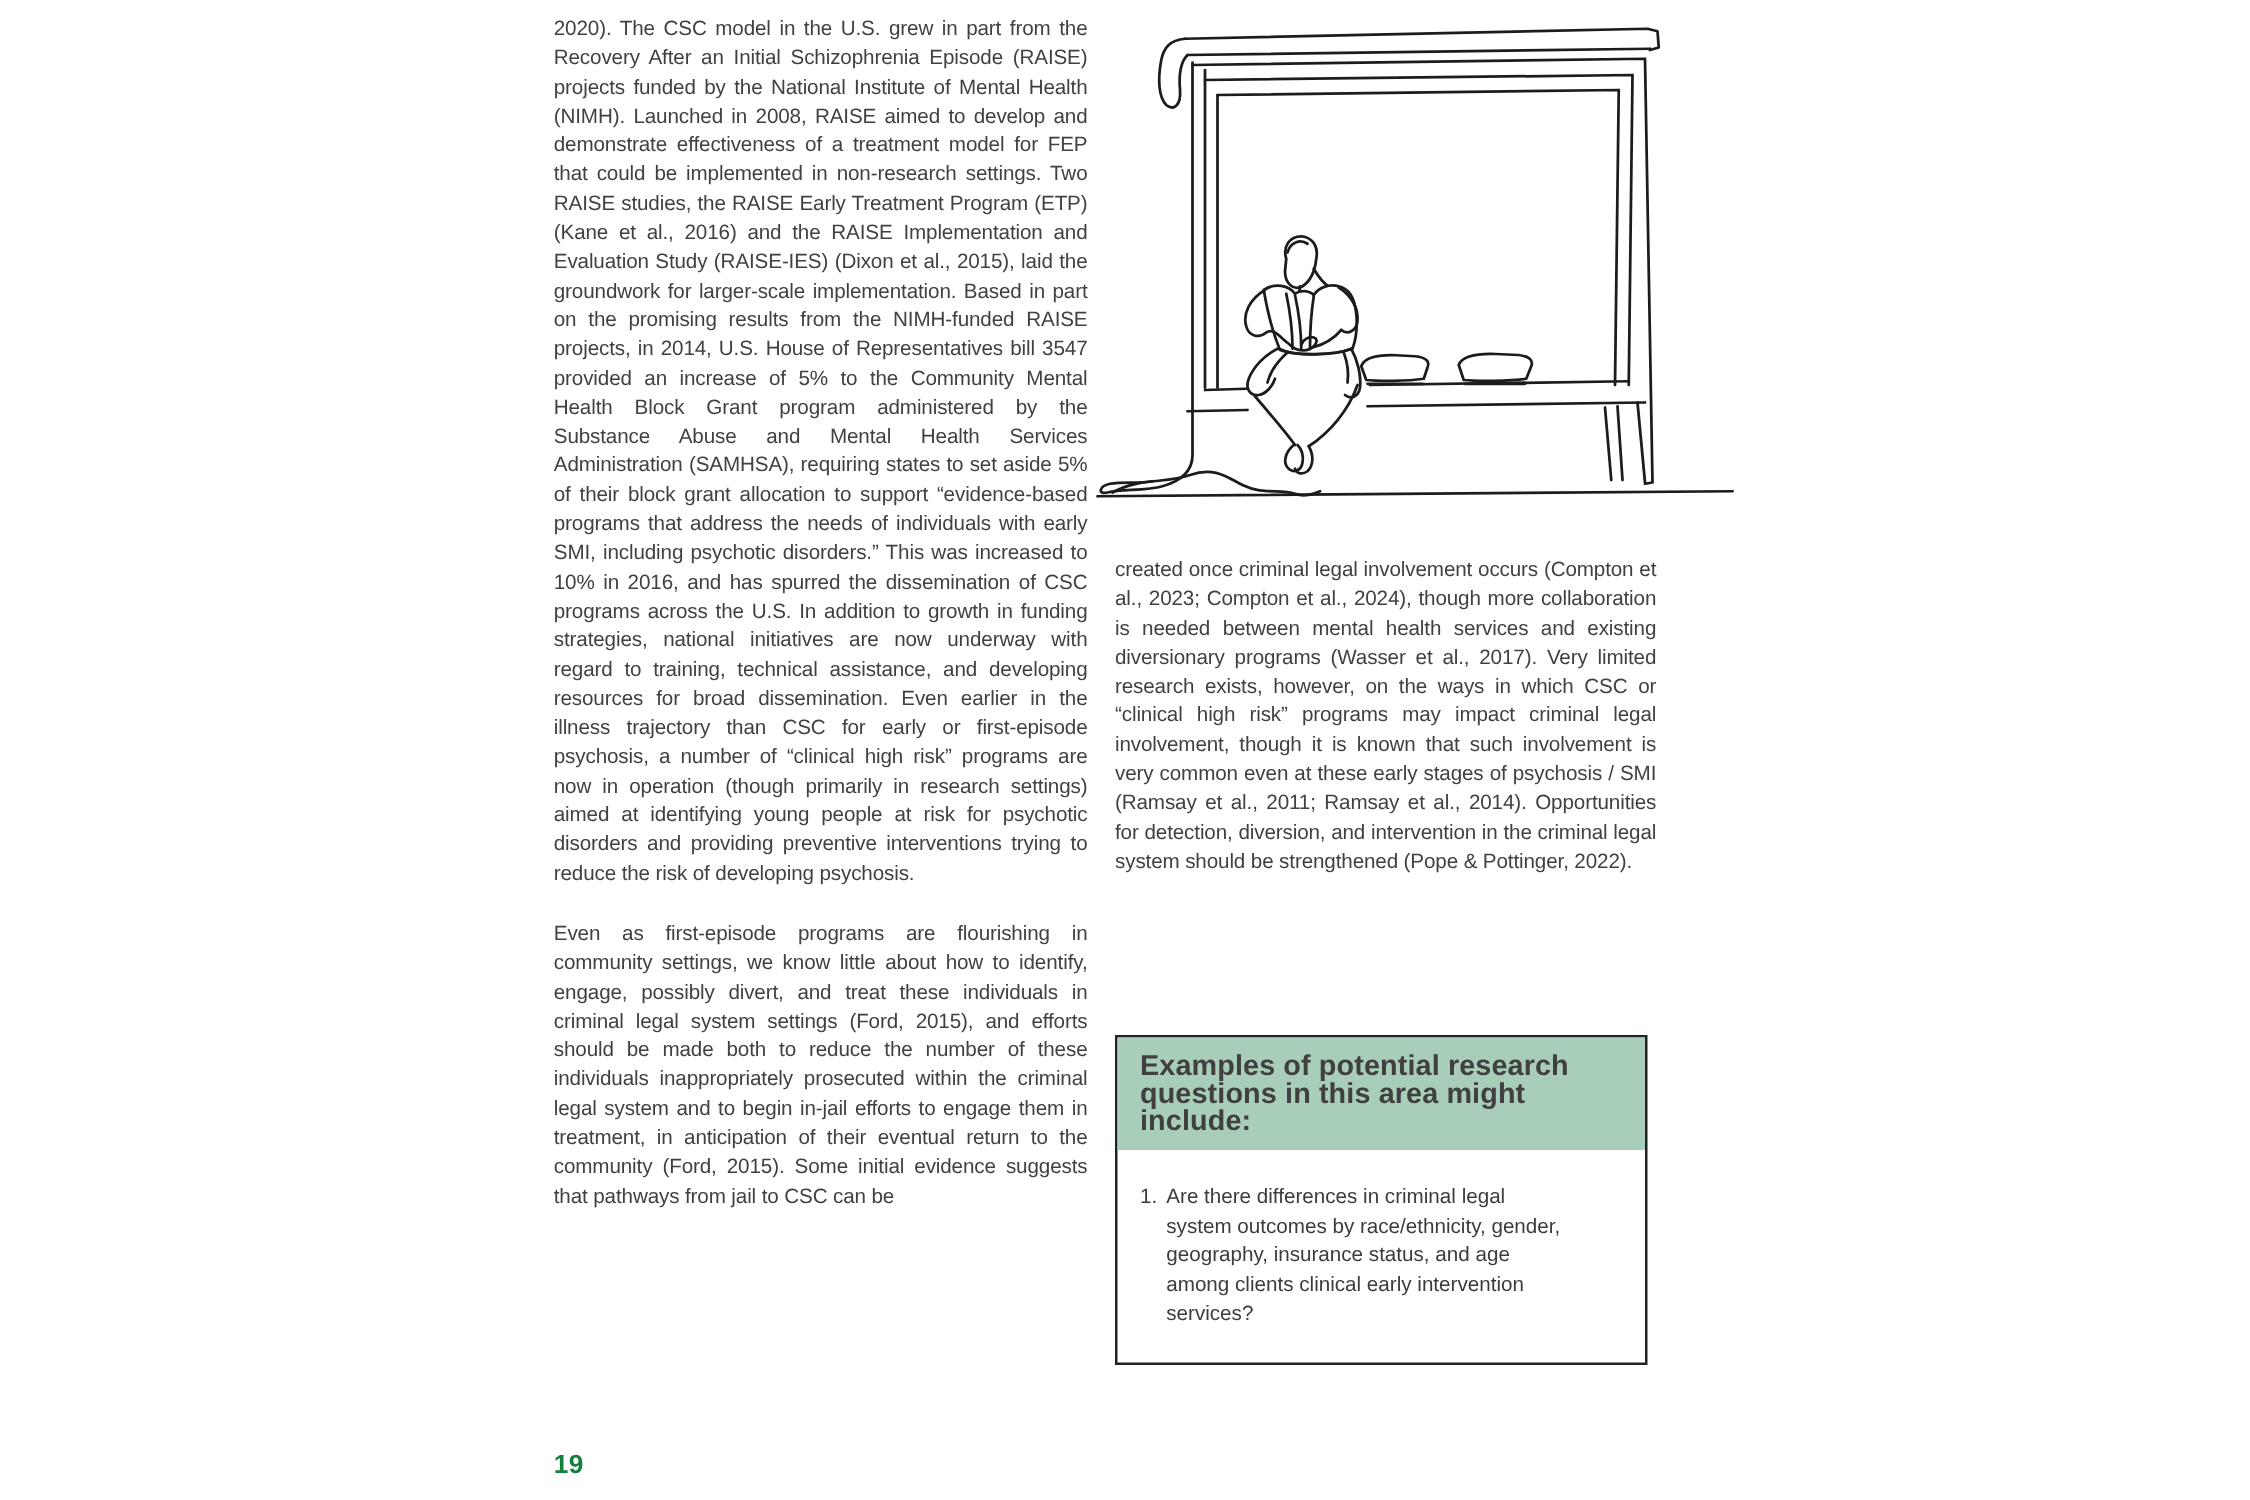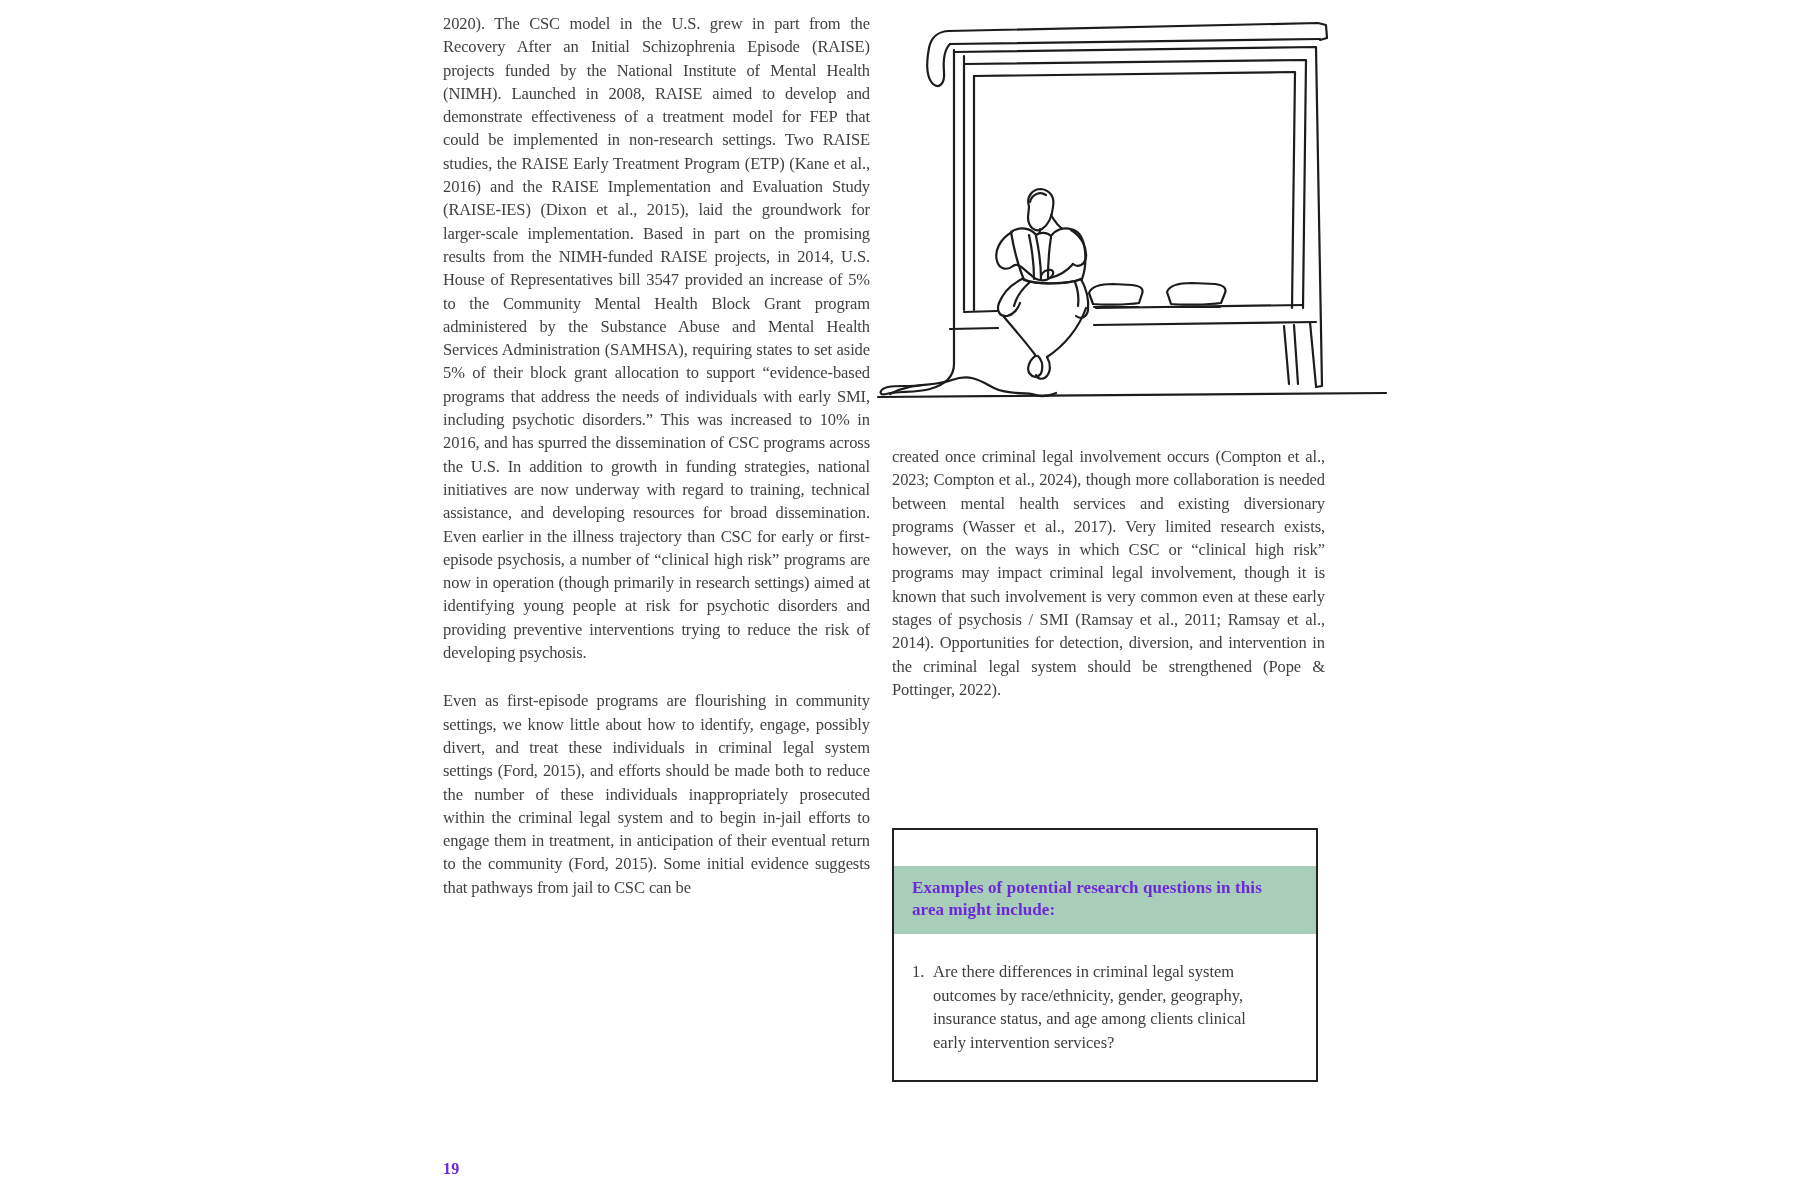--- a/index.html
+++ b/index.html
@@ -1,21 +1,21 @@
 <!DOCTYPE html>
 <html><head>
 <meta charset="utf-8">
 <style>
   html,body{margin:0;padding:0;background:#ffffff;}
   .page{
     position:relative;
     width:1456px;height:1200px;
     background:#ffffff;
     overflow:hidden;
-    font-family:Liberation Serif, serif;
+    font-family:Liberation Sans, sans-serif;
     color:#414141;
   }
   .body-text{
     font-size:16.5px;
     line-height:23.3px;
     letter-spacing:-0.1px;
     text-align:justify;
     color:#414141;
   }
   .col-left{position:absolute;left:443px;top:12px;width:427px;}
@@ -23,33 +23,32 @@
   .col-right{position:absolute;left:892px;top:445px;width:433px;}
   .illustration{position:absolute;left:870px;top:16px;width:525px;height:392px;}
   .illustration svg{width:100%;height:100%;display:block;}
   .research-box{
     position:absolute;left:892px;top:828px;width:426px;
     border:2px solid #222222;background:#ffffff;box-sizing:border-box;
   }
   .research-box-header{
     padding:11px 18px 13px 18px;
     font-weight:700;
-    font-size:17px;
+    font-size:23px;
     line-height:22px;
-    color:#6d28d9;
+    color:#404040;
     letter-spacing:0.1px;
-    margin-top:36px;
   }
   .research-box-body{padding:26px 58px 26px 18px;}
   .rq-item{display:flex;font-size:16.5px;line-height:23.5px;color:#3c3c3c;text-align:left;}
   .rq-item .num{flex:none;width:21px;}
   .rq-item .txt{width:322px;}
   .page-number{
     position:absolute;left:443px;top:1160px;
-    font-weight:700;font-size:16px;color:#6d28d9;letter-spacing:0.3px;
+    font-weight:700;font-size:21px;color:#15803d;letter-spacing:0.3px;
   }
 </style>
 </head>
 <body>
 
 <div class="page">
 
   <div class="col-left">
     <div class="body-text para1">2020). The CSC model in the U.S. grew in part from the Recovery After an Initial Schizophrenia Episode (RAISE) projects funded by the National Institute of Mental Health (NIMH). Launched in 2008, RAISE aimed to develop and demonstrate effectiveness of a treatment model for FEP that could be implemented in non-research settings. Two RAISE studies, the RAISE Early Treatment Program (ETP) (Kane et al., 2016) and the RAISE Implementation and Evaluation Study (RAISE-IES) (Dixon et al., 2015), laid the groundwork for larger-scale implementation. Based in part on the promising results from the NIMH-funded RAISE projects, in 2014, U.S. House of Representatives bill 3547 provided an increase of 5% to the Community Mental Health Block Grant program administered by the Substance Abuse and Mental Health Services Administration (SAMHSA), requiring states to set aside 5% of their block grant allocation to support “evidence-based programs that address the needs of individuals with early SMI, including psychotic disorders.” This was increased to 10% in 2016, and has spurred the dissemination of CSC programs across the U.S. In addition to growth in funding strategies, national initiatives are now underway with regard to training, technical assistance, and developing resources for broad dissemination. Even earlier in the illness trajectory than CSC for early or first-episode psychosis, a number of “clinical high risk” programs are now in operation (though primarily in research settings) aimed at identifying young people at risk for psychotic disorders and providing preventive interventions trying to reduce the risk of developing psychosis.</div>
     <div class="body-text para2">Even as first-episode programs are flourishing in community settings, we know little about how to identify, engage, possibly divert, and treat these individuals in criminal legal system settings (Ford, 2015), and efforts should be made both to reduce the number of these individuals inappropriately prosecuted within the criminal legal system and to begin in-jail efforts to engage them in treatment, in anticipation of their eventual return to the community (Ford, 2015). Some initial evidence suggests that pathways from jail to CSC can be</div>

